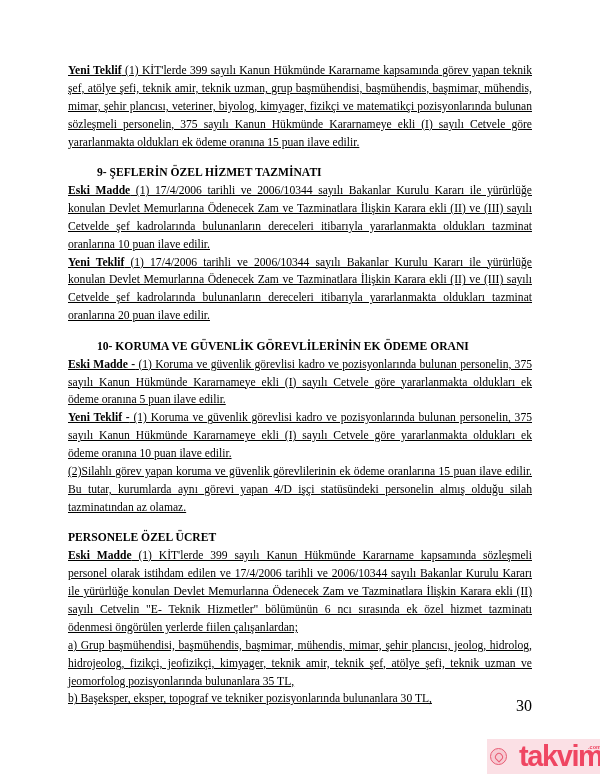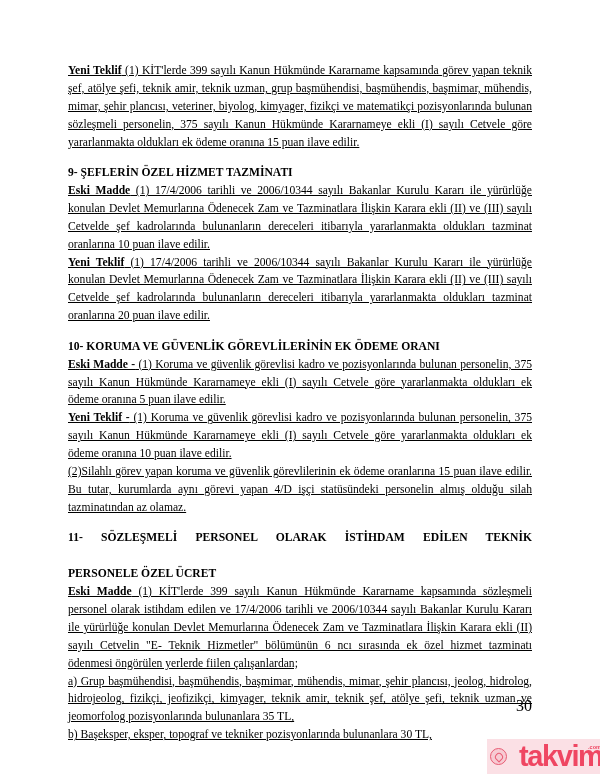--- a/index.html
+++ b/index.html
@@ -45,20 +45,21 @@
 
   .para .lead {
     font-weight: bold;
   }
 
   .heading {
     font-size: 11.6px;
     line-height: 17.9px;
     font-weight: bold;
     text-align: left;
+    margin-left: 29px;
   }
 
   .heading-justified {
     font-size: 11.6px;
     line-height: 17.9px;
     font-weight: bold;
     text-align: justify;
     text-justify: inter-word;
   }
   
@@ -175,21 +176,20 @@
     <div class="gap"></div>
 
     <h2 class="heading">10- KORUMA VE GÜVENLİK GÖREVLİLERİNİN EK ÖDEME ORANI</h2>
     <p class="para"><span class="lead">Eski Madde -</span><span> (1) Koruma ve güvenlik görevlisi kadro ve pozisyonlarında bulunan personelin, 375 sayılı Kanun Hükmünde Kararnameye ekli (I) sayılı Cetvele göre yararlanmakta oldukları ek ödeme oranına 5 puan ilave edilir.</span></p>
     <p class="para"><span class="lead">Yeni Teklif -</span><span> (1) Koruma ve güvenlik görevlisi kadro ve pozisyonlarında bulunan personelin, 375 sayılı Kanun Hükmünde Kararnameye ekli (I) sayılı Cetvele göre yararlanmakta oldukları ek ödeme oranına 10 puan ilave edilir.</span></p>
     <p class="para"><span>(2)Silahlı görev yapan koruma ve güvenlik görevlilerinin ek ödeme oranlarına 15 puan ilave edilir. Bu tutar, kurumlarda aynı görevi yapan 4/D işçi statüsündeki personelin almış olduğu silah tazminatından az olamaz.</span></p>
 
     <div class="gap"></div>
 
     <h2 class="heading-justified">
-        <span class="hj-line1">11- SÖZLEŞMELİ PERSONEL OLARAK İSTİHDAM EDİLEN TEKNİK</span>
         <span class="hj-line2">PERSONELE ÖZEL ÜCRET</span>
       </h2>
     <p class="para"><span class="lead">Eski Madde</span><span> (1) KİT'lerde 399 sayılı Kanun Hükmünde Kararname kapsamında sözleşmeli personel olarak istihdam edilen ve 17/4/2006 tarihli ve 2006/10344 sayılı Bakanlar Kurulu Kararı ile yürürlüğe konulan Devlet Memurlarına Ödenecek Zam ve Tazminatlara İlişkin Karara ekli (II) sayılı Cetvelin "E- Teknik Hizmetler" bölümünün 6 ncı sırasında ek özel hizmet tazminatı ödenmesi öngörülen yerlerde fiilen çalışanlardan;</span></p>
     <p class="para"><span>a) Grup başmühendisi, başmühendis, başmimar, mühendis, mimar, şehir plancısı, jeolog, hidrolog, hidrojeolog, fizikçi, jeofizikçi, kimyager, teknik amir, teknik şef, atölye şefi, teknik uzman ve jeomorfolog pozisyonlarında bulunanlara 35 TL,</span></p>
     <p class="para"><span>b) Başeksper, eksper, topograf ve tekniker pozisyonlarında bulunanlara 30 TL,</span></p>
 
     <div class="page-number">30</div>
   </div>
 
   <div class="watermark">

